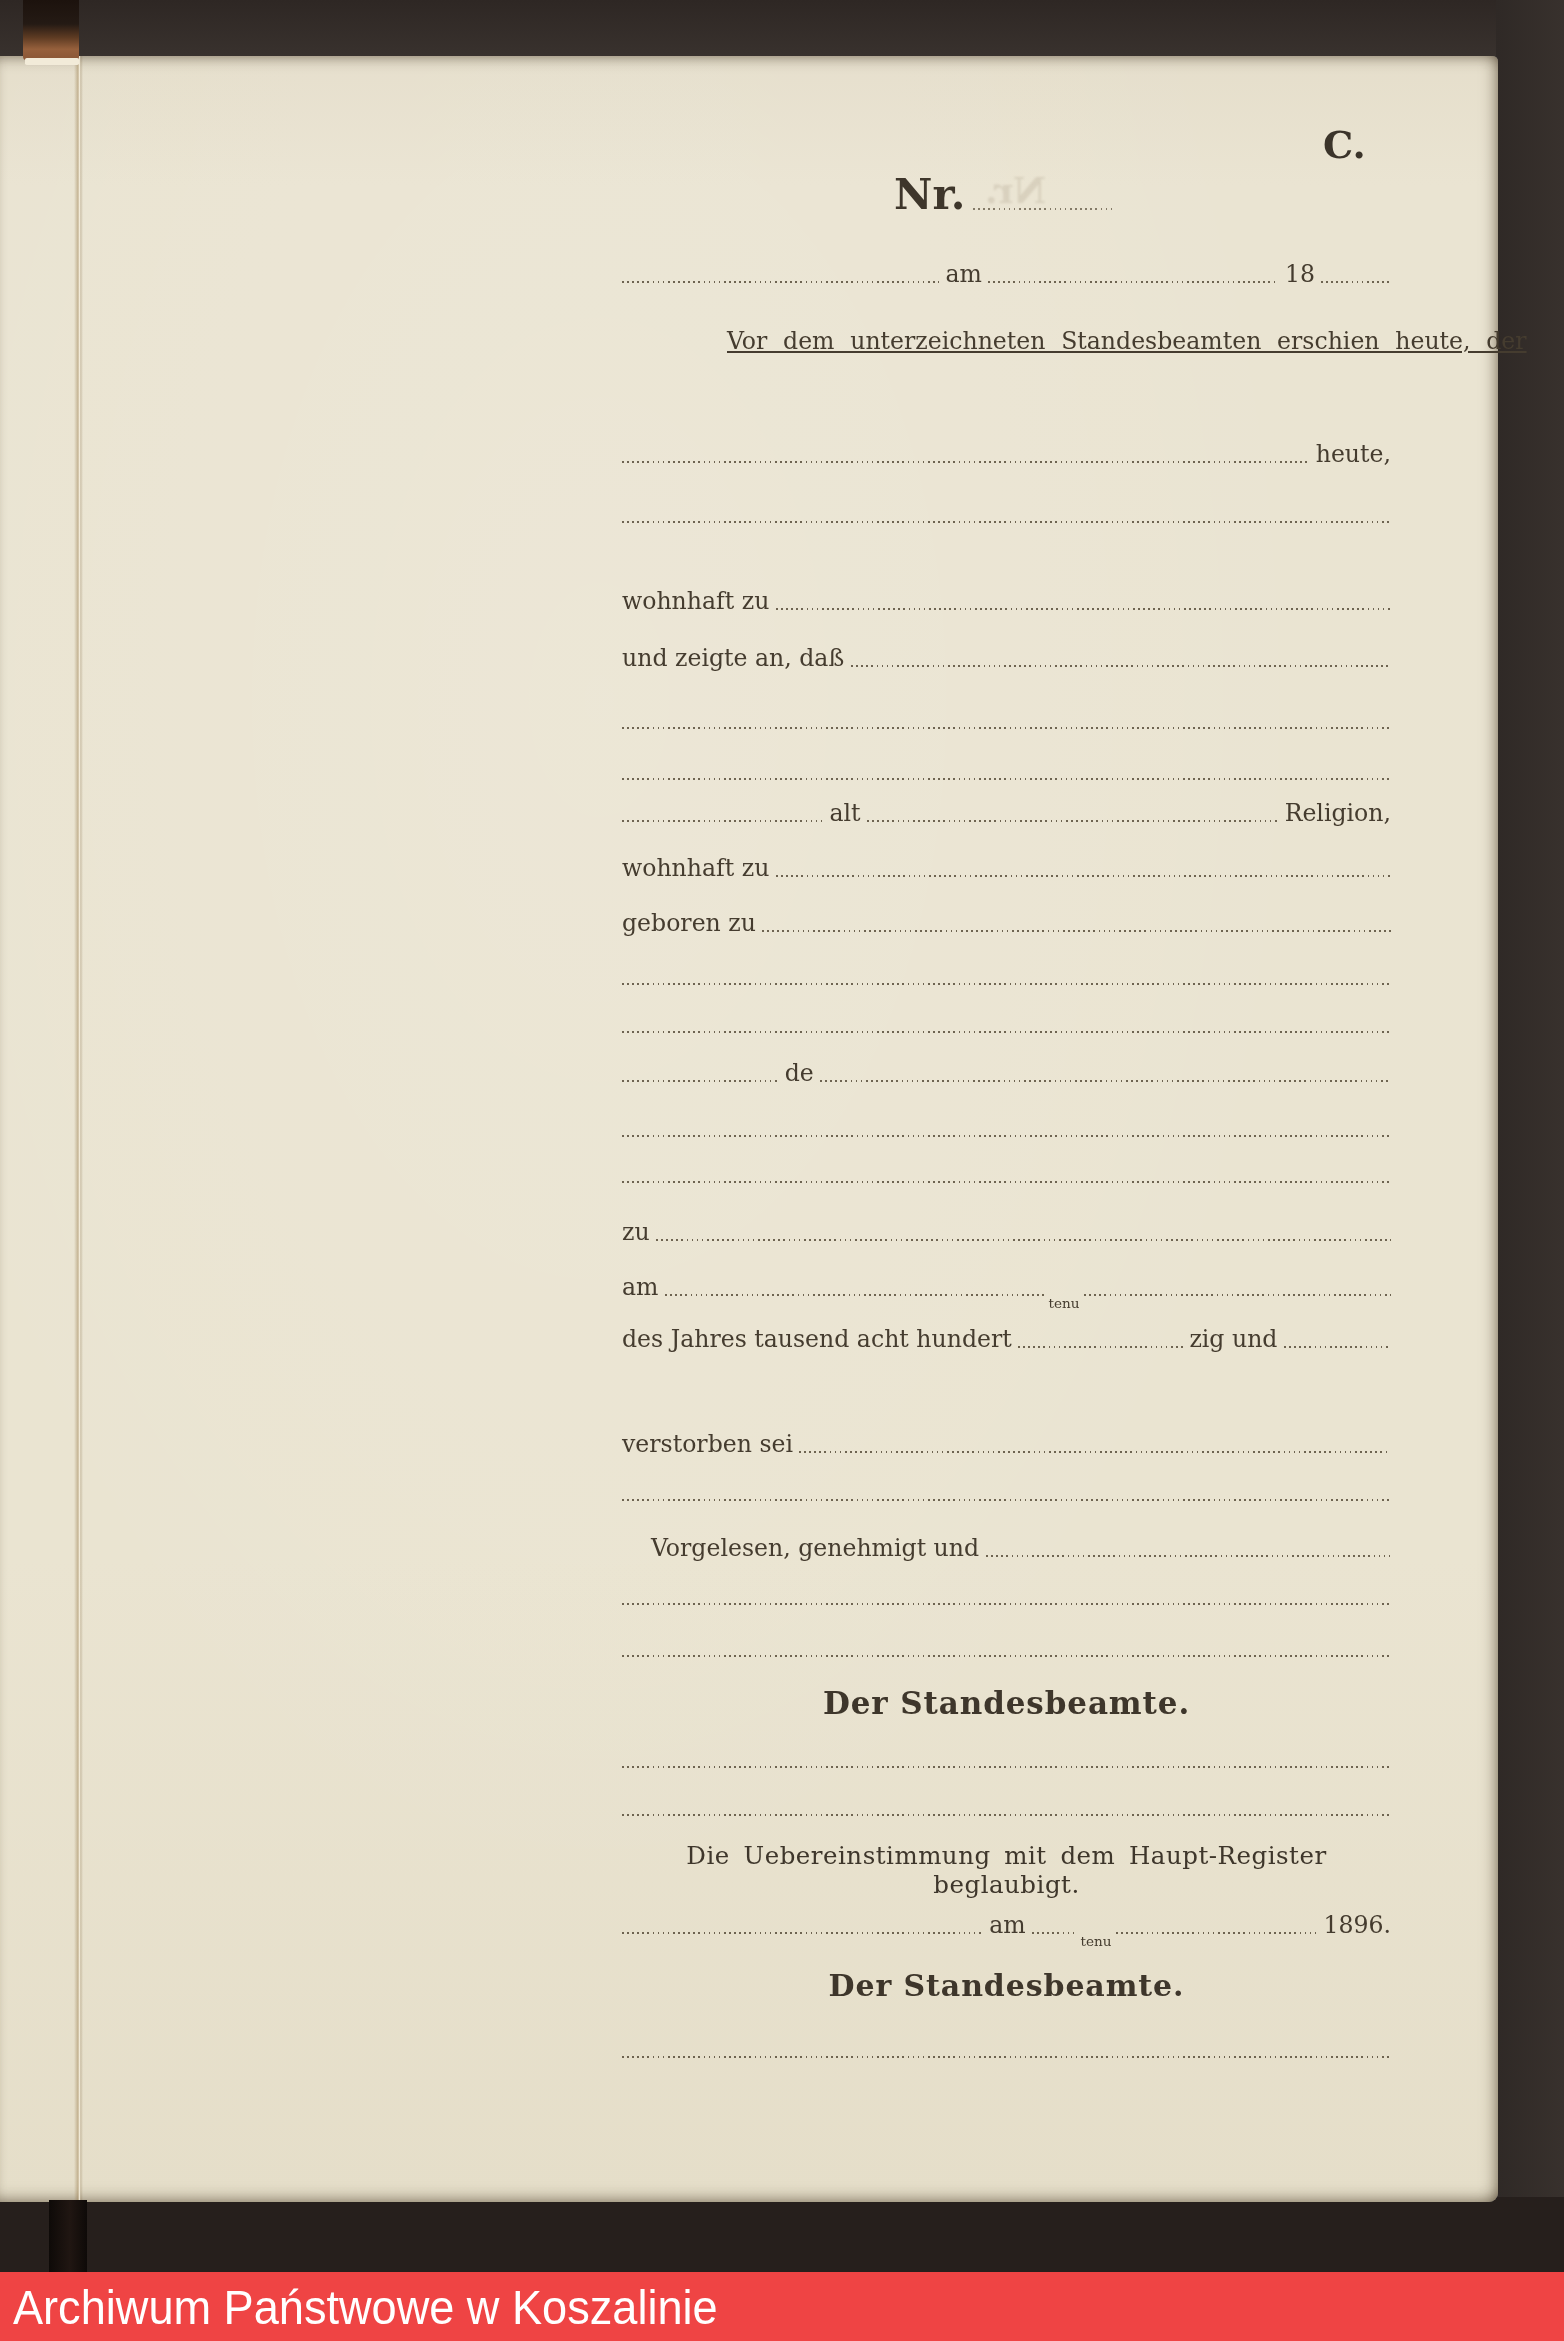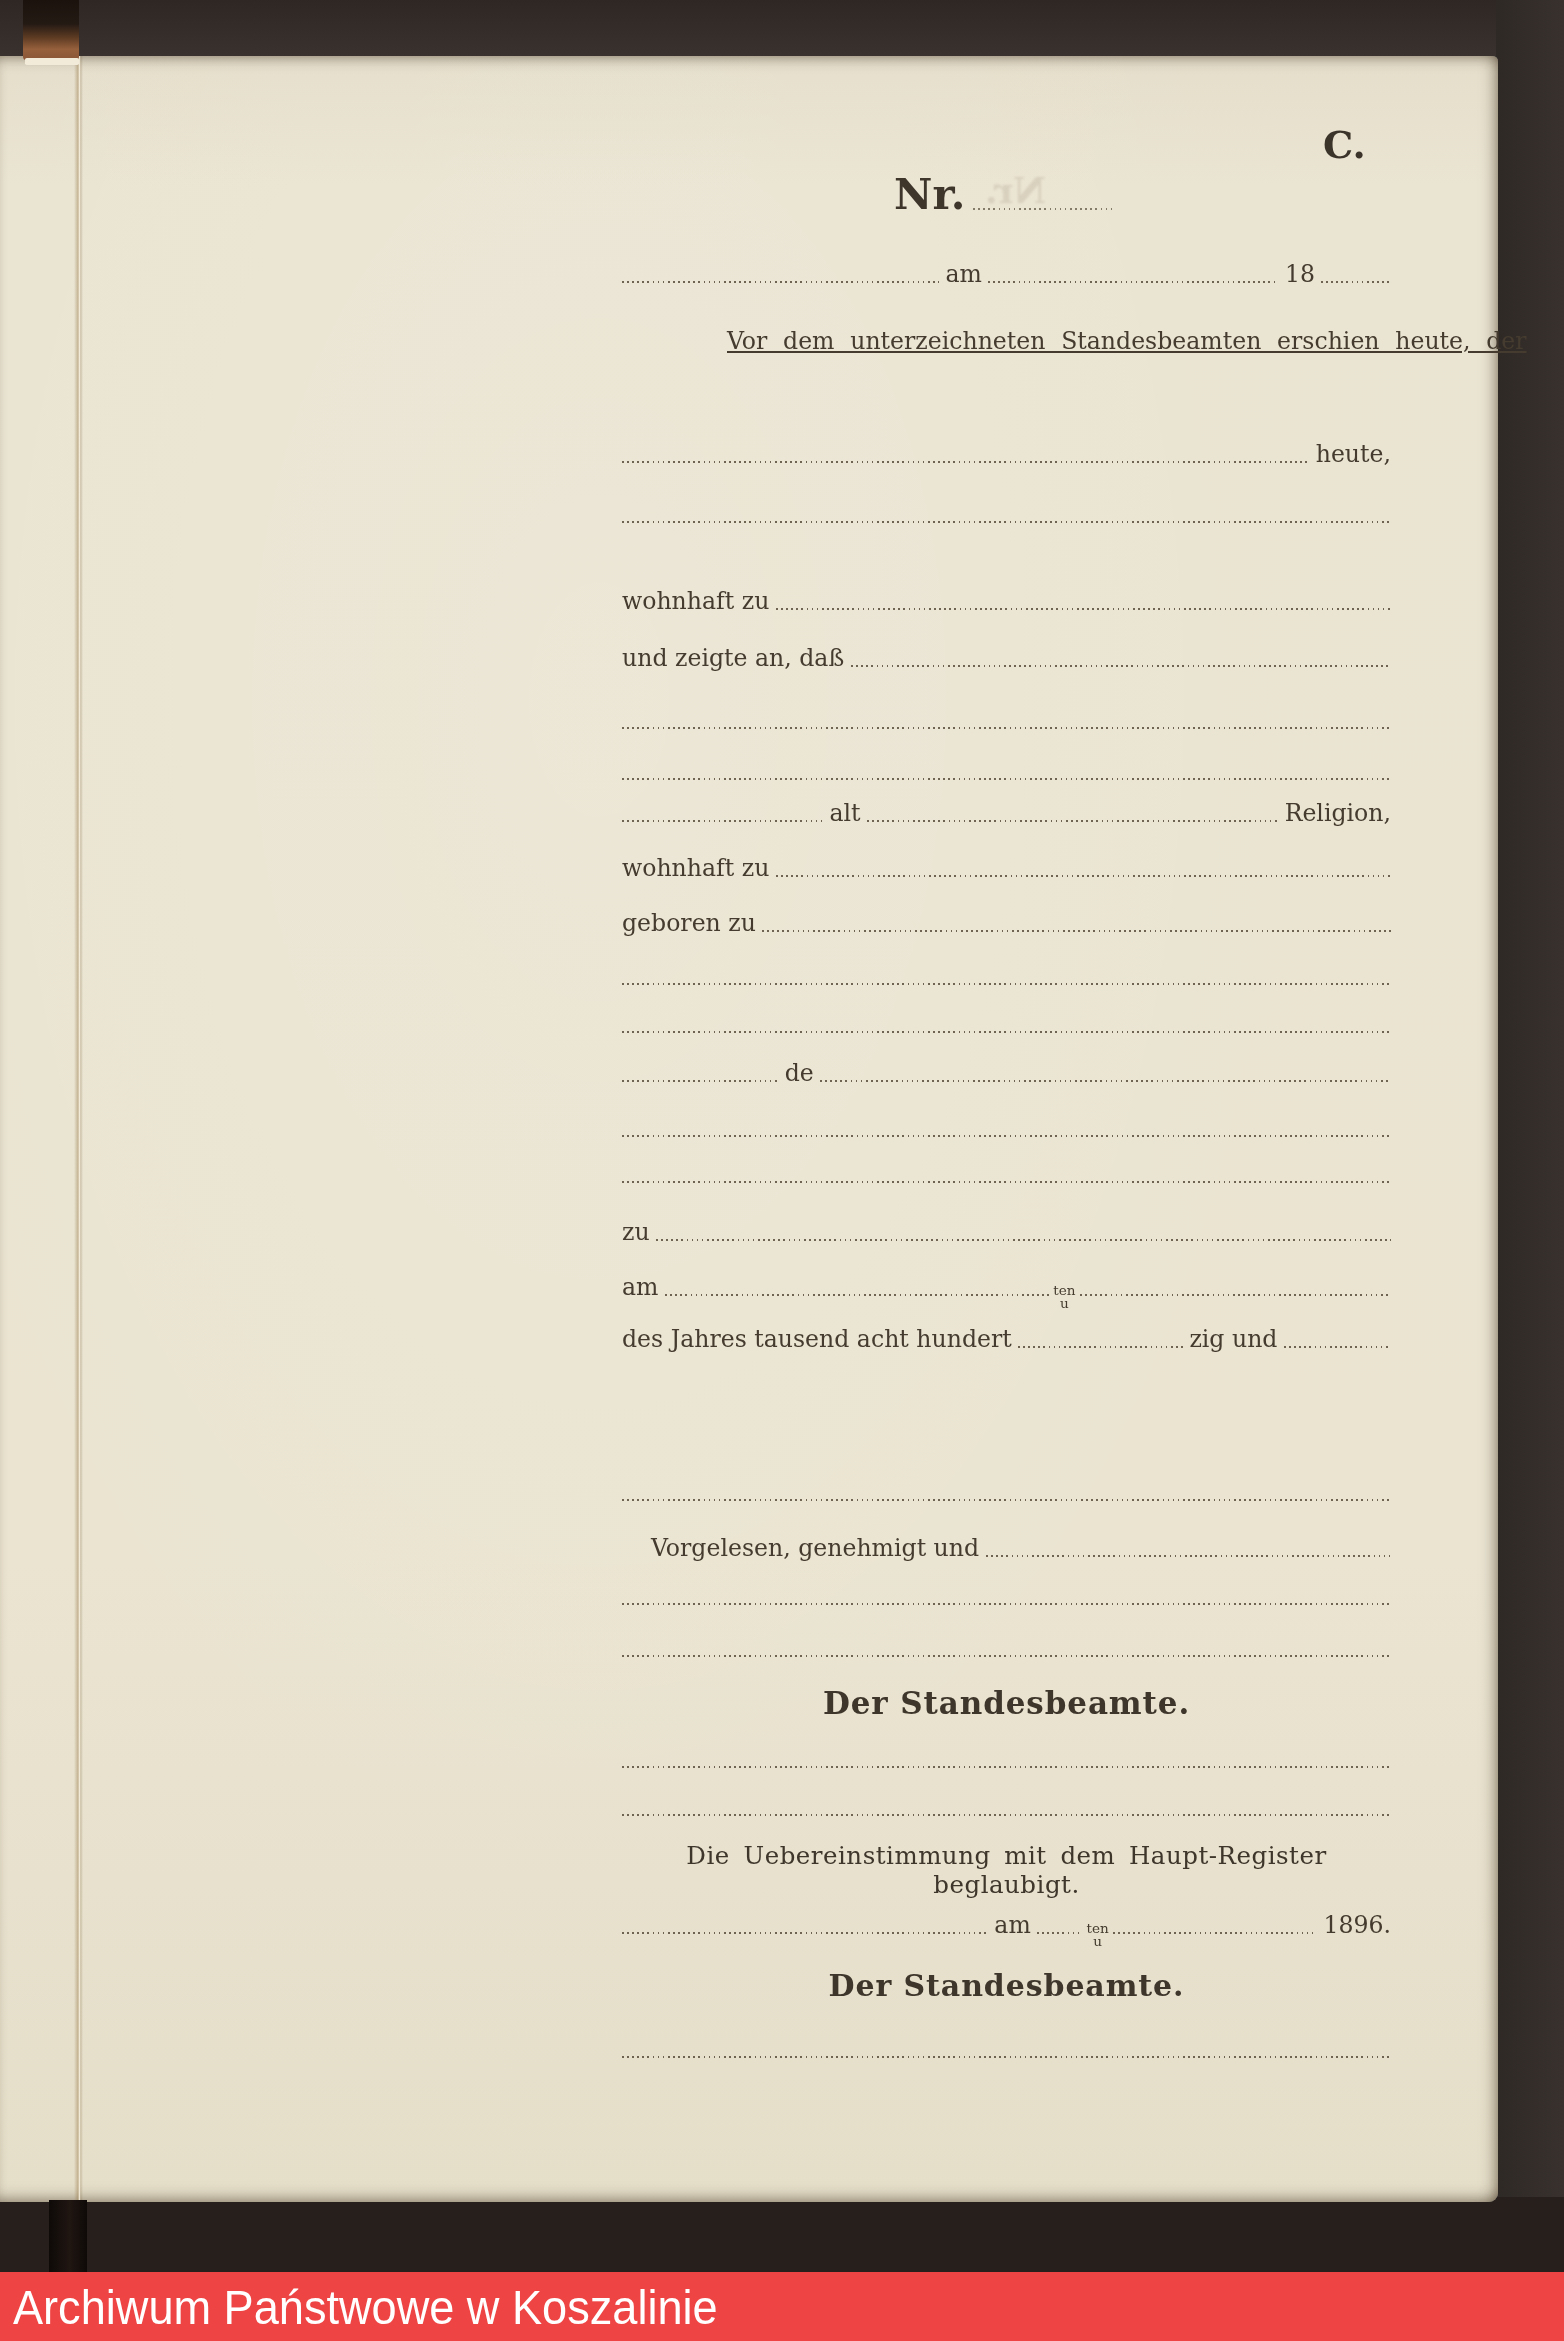--- a/index.html
+++ b/index.html
@@ -38,21 +38,21 @@
   
   .content{position:absolute;left:0;top:0;width:1564px;height:2342px;}
   .row{position:absolute;left:622px;width:769px;height:36px;display:flex;align-items:flex-end;font-size:23.6px;}
   .dots{height:1.8px;margin-bottom:4.5px;
     background-image:repeating-linear-gradient(to right,rgba(88,77,58,.85) 0 1.6px,rgba(0,0,0,0) 1.6px 5.1px);}
   .grow{flex-grow:1;}
   .lbl{line-height:1.05;white-space:nowrap;padding:0 6.4px;}
   .lbl:first-child{padding-left:0;}
   .lbl:last-child{padding-right:0;}
   .heading{position:absolute;left:622px;width:769px;text-align:center;font-weight:bold;color:#3e362b;letter-spacing:0.9px;}
-  .ord{display:flex;flex-direction:column;align-items:center;font-size:13.6px;line-height:.95;margin:0 4.5px -10px;}
+  .ord{display:flex;flex-direction:row;align-items:center;font-size:13.6px;line-height:.95;margin:0 4.5px -10px;}
   .intro-line{position:absolute;left:622px;width:769px;font-size:23.6px;padding-left:105px;box-sizing:border-box;word-spacing:8.2px;white-space:nowrap;text-decoration:underline;}
 
   .corner-mark{position:absolute;left:1323px;top:122px;font-size:38px;font-weight:bold;color:#3b342a;}
   .nr-block{position:absolute;left:894px;top:163px;width:218px;height:53px;display:flex;align-items:flex-end;}
   .nr-label{font-size:42px;font-weight:bold;line-height:1;color:#3e362b;padding-right:7.3px;}
   .nr-dots{flex-grow:1;height:1.8px;margin-bottom:6.4px;
     background-image:repeating-linear-gradient(to right,rgba(88,77,58,.7) 0 1.6px,rgba(0,0,0,0) 1.6px 5.1px);}
   .nr-ghost{position:absolute;left:985px;top:169px;font-size:36px;font-weight:bold;
     color:rgba(125,108,78,.16);filter:blur(0.9px);transform:scaleX(-1);}
 
@@ -174,20 +174,24 @@
   </div>
 
   <div class="row" style="top:1316px">
     <span class="lbl">des Jahres tausend acht hundert</span>
     <span class="dots" style="flex:200 0 0"></span>
     <span class="lbl">zig und</span>
     <span class="dots" style="flex:130 0 0"></span>
   </div>
 
 
+  <div class="row" style="top:1421px">
+    <span class="lbl">verstorben sei</span>
+    <span class="dots grow"></span>
+  </div>
 
   <div class="row" style="top:1469px">
     <span class="dots grow"></span>
   </div>
 
   <div class="row" style="top:1525px;padding-left:29px;box-sizing:border-box">
     <span class="lbl">Vorgelesen, genehmigt und</span>
     <span class="dots grow"></span>
   </div>
 

